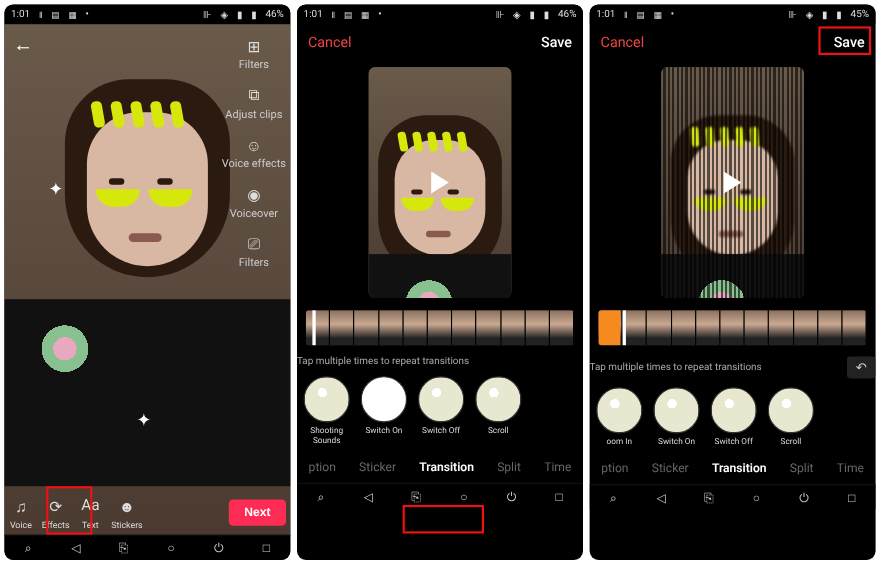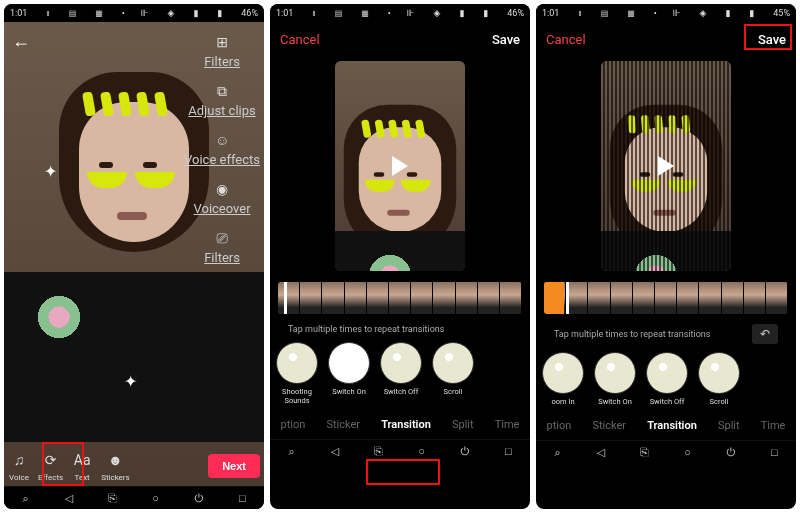--- a/index.html
+++ b/index.html
@@ -37,21 +37,21 @@
     justify-content: space-between;
     align-items: center;
     padding: 0 6px;
     font-size: 9px;
     color: #ddd;
     background: #000;
   }
   .status-left, .status-right {
     display: flex;
     align-items: center;
-    gap: 19px;
+    gap: 8px;
     justify-content: flex-end;
   }
   .status-right span { font-size: 9px; }
   .status-icon { font-size: 8px; }
   
   .nav-bar {
     height: 22px;
     display: flex;
     justify-content: space-around;
     align-items: center;
@@ -113,21 +113,21 @@
     position:absolute;top:8px;left:8px;color:#fff;font-size:18px;
     z-index:5;
   }
   .right-tools{
     position:absolute;top:10px;right:4px;
     display:flex;flex-direction:column;gap:12px;
     z-index:5;
   }
   .rtool{display:flex;flex-direction:column;align-items:center;font-size:7px;color:#ddd;gap:2px;}
   .rtool .ico{width:20px;height:20px;display:flex;align-items:center;justify-content:center;font-size:14px;}
-  .rtool-label{font-size:13px;color:#ccc;text-decoration:underline;}
+  .rtool-label{font-size:10px;color:#ccc;}
   .bottom-tools{
     position:absolute;bottom:4px;left:4px;right:4px;
     display:flex;align-items:center;gap:8px;z-index:5;
   }
   .btool{display:flex;flex-direction:column;align-items:center;font-size:8px;color:#ddd;gap:2px;}
   .btool .ico{width:22px;height:22px;display:flex;align-items:center;justify-content:center;font-size:14px;}
   .next-btn{
     margin-left:auto;
     background:#fe2c55;color:#fff;border:none;border-radius:4px;
     padding:6px 14px;font-size:11px;font-weight:600;
@@ -163,21 +163,21 @@
     height:32px;margin:6px 8px;display:flex;align-items:center;
     background:#111;border-radius:3px;overflow:hidden;position:relative;
   }
   .timeline .cursor{width:3px;height:100%;background:#fff;position:absolute;left:6px;top:0;z-index:2;}
   .timeline .orange{width:20px;height:100%;background:#f58a1f;position:absolute;left:0;top:0;}
   .timeline .thumbs{display:flex;height:100%;width:100%;}
   .timeline .thumbs span{
     flex:1;background:linear-gradient(180deg,#8a7060 0%, #c9a890 40%, #222 80%);
     border-right:1px solid #000;
   }
-  .hint-row{display:flex;align-items:center;justify-content:space-between;padding:4px 18px;color:#aaa;font-size:9px;}
+  .hint-row{display:flex;align-items:center;justify-content:space-between;padding:4px 0;color:#aaa;font-size:9px;}
   .undo-btn{width:26px;height:20px;background:#222;border-radius:3px;display:flex;align-items:center;justify-content:center;color:#ccc;font-size:12px;}
   .effects-row{
     display:flex;gap:6px;padding:4px 4px 2px 4px;overflow:hidden;align-items:flex-start;
   }
   .effect{
     display:flex;flex-direction:column;align-items:center;gap:3px;width:46px;flex-shrink:0;
     font-size:7.5px;color:#ddd;text-align:center;
   }
   .effect .bubble{
     width:40px;height:40px;border-radius:50%;

